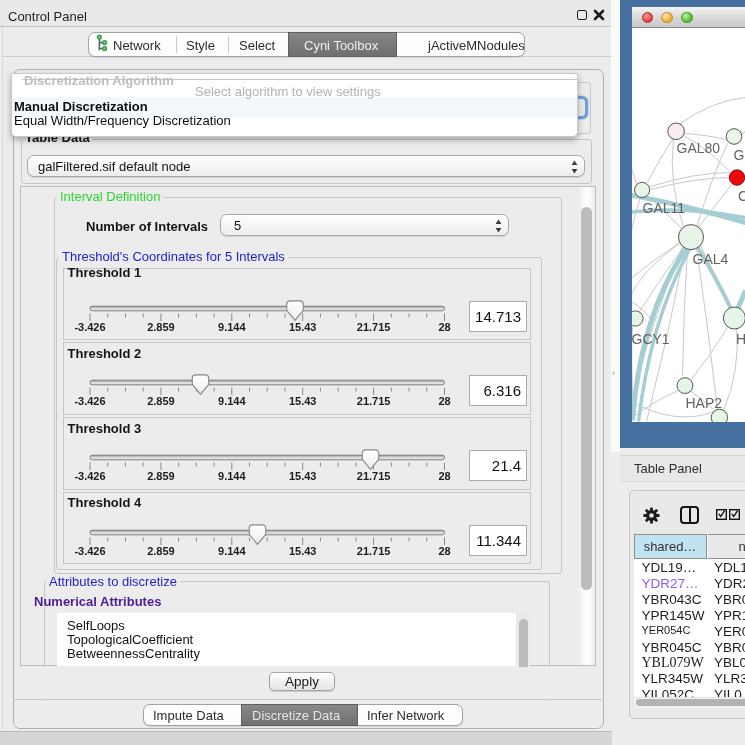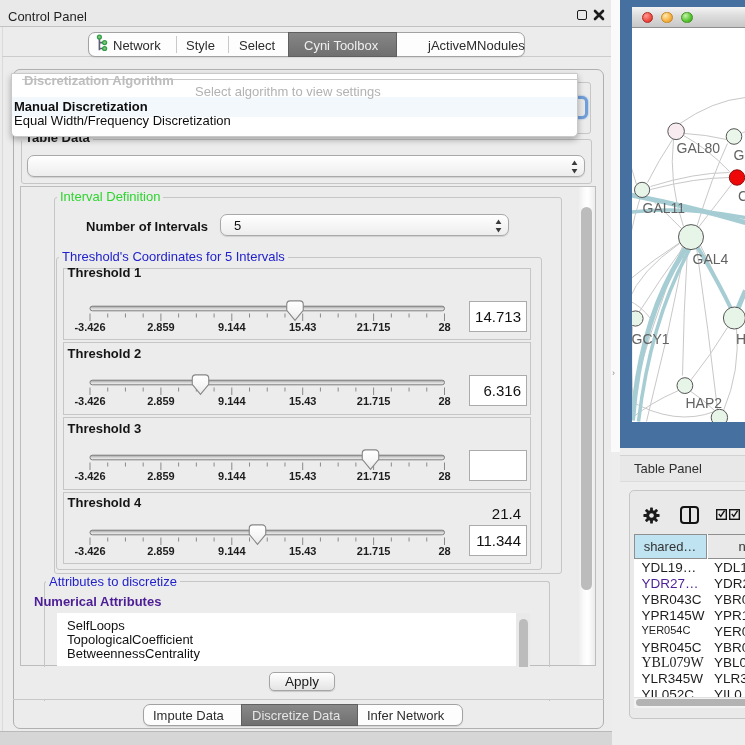--- a/index.html
+++ b/index.html
@@ -52,20 +52,21 @@
 <div class="abs" style="left:12px;top:96.5px;width:565px;height:20.5px;background:#f3f8fc;z-index:21;"></div>
 <div class="abs" style="left:22px;top:79px;width:555px;height:1px;background:#c9c9c9;z-index:21;"></div>
 <div class="abs" style="left:24px;top:72.5px;font-size:13px;font-weight:bold;color:#bdbdbd;white-space:nowrap;z-index:22;">Discretization Algorithm</div>
 <div class="abs" style="left:195px;top:83.5px;font-size:13px;color:#b2b2b2;white-space:nowrap;z-index:22;">Select algorithm to view settings</div>
 <div class="abs" style="left:14px;top:99px;font-size:13px;font-weight:bold;color:#0d0d0d;white-space:nowrap;z-index:22;">Manual Discretization</div>
 <div class="abs" style="left:14px;top:113px;font-size:13px;color:#0d0d0d;white-space:nowrap;z-index:22;">Equal Width/Frequency Discretization</div>
 
 <div class="gb" style="left:21px;top:139px;width:571px;height:45px;"></div>
 <div class="gblab" style="left:22px;top:130.5px;font-weight:bold;color:#1b1b1b;">Table Data</div>
 <div class="combo" style="left:27px;top:155px;width:558px;height:22px;">
+  <span class="ct">galFiltered.sif default node</span>
   <svg class="abs" style="right:5px;top:3px;" width="9" height="16" viewBox="0 0 9 16">
     <path d="M4.5 1.6 L7.4 6 L1.6 6 Z" fill="#3a3a3a"></path>
       <path d="M4.5 14.4 L7.4 10 L1.6 10 Z" fill="#3a3a3a"></path>
   </svg>
 </div>
 
 <div class="abs" style="left:20px;top:186px;width:576px;height:480px;border:1px solid #bdbdbd;background:#ececec;"></div>
 <div class="abs" style="left:577px;top:187px;width:18px;height:478px;background:linear-gradient(90deg,#e9e9e9,#fbfbfb 40%,#ffffff 60%,#ececec);"></div>
 <div class="abs" style="left:581px;top:207px;width:11px;height:383px;background:#bcbcbc;border-radius:5.5px;"></div>
 
@@ -154,21 +155,21 @@
     <path d="M8.00 17.5 V25.0 M25.73 17.5 V21.5 M43.45 17.5 V21.5 M61.18 17.5 V21.5 M78.90 17.5 V25.0 M96.62 17.5 V21.5 M114.35 17.5 V21.5 M132.08 17.5 V21.5 M149.80 17.5 V25.0 M167.53 17.5 V21.5 M185.25 17.5 V21.5 M202.98 17.5 V21.5 M220.70 17.5 V25.0 M238.43 17.5 V21.5 M256.15 17.5 V21.5 M273.88 17.5 V21.5 M291.60 17.5 V25.0 M309.33 17.5 V21.5 M327.05 17.5 V21.5 M344.78 17.5 V21.5 M362.50 17.5 V25.0" stroke="#8a8a8a" stroke-width="1"></path>
     <path d="M283.75 4.9 h9.5 a3.5 3.5 0 0 1 3.5 3.5 v6 l-8.25 9.9 l-8.25-9.9 v-6 a3.5 3.5 0 0 1 3.5-3.5 Z" fill="url(#th3)" stroke="#868686" stroke-width="1.1"></path>
   </svg>
 <div class="abs" style="left:60.0px;top:470.0px;width:60px;text-align:center;font-size:11px;font-weight:bold;color:#1d1d1d;">-3.426</div>
 <div class="abs" style="left:130.9px;top:470.0px;width:60px;text-align:center;font-size:11px;font-weight:bold;color:#1d1d1d;">2.859</div>
 <div class="abs" style="left:201.8px;top:470.0px;width:60px;text-align:center;font-size:11px;font-weight:bold;color:#1d1d1d;">9.144</div>
 <div class="abs" style="left:272.7px;top:470.0px;width:60px;text-align:center;font-size:11px;font-weight:bold;color:#1d1d1d;">15.43</div>
 <div class="abs" style="left:343.6px;top:470.0px;width:60px;text-align:center;font-size:11px;font-weight:bold;color:#1d1d1d;">21.715</div>
 <div class="abs" style="left:414.5px;top:470.0px;width:60px;text-align:center;font-size:11px;font-weight:bold;color:#1d1d1d;">28</div>
 <div class="abs" style="left:469px;top:450.0px;width:58px;height:31px;background:#ffffff;border:1px solid #ababab;"></div>
-<div class="abs" style="left:429px;top:457.0px;width:92px;text-align:right;font-size:15px;color:#111;margin-top:48px;">21.4</div>
+<div class="abs" style="left:429px;top:457.0px;width:92px;text-align:right;font-size:15px;color:#111;">21.4</div>
 <div class="abs" style="left:62.5px;top:491.7px;width:468.5px;height:72.7px;border:1px solid #c6c6c6;"></div>
 <div class="abs" style="left:67.5px;top:495.2px;font-size:13px;font-weight:bold;color:#151515;text-align:center;">Threshold 4</div>
 <svg class="abs" style="left:82.0px;top:519.7px;" width="371" height="28" viewBox="0 0 371 28">
     <rect x="8.0" y="10.2" width="354.5" height="4.6" rx="2.3" fill="url(#tg4)" stroke="#7d7d7d" stroke-width="1"></rect>
     <defs>
       <linearGradient id="tg4" x1="0" y1="0" x2="0" y2="1">
         <stop offset="0" stop-color="#9e9e9e"></stop>
         <stop offset="0.5" stop-color="#d5d5d5"></stop>
         <stop offset="1" stop-color="#f5f5f5"></stop>
       </linearGradient>
@@ -316,21 +317,21 @@
   <path d="M15.8 5 L17.8 7.4 L21.6 1.6" fill="none" stroke="#141414" stroke-width="1.4"></path>
 </svg>
 <div class="abs" style="left:633.5px;top:534px;width:111.5px;height:174px;background:#ffffff;overflow:hidden;"></div>
 <div class="abs" style="left:633.5px;top:534px;width:73px;height:25px;background:#bfe3f1;border:1px solid #8f8f8f;"></div>
 <div class="abs" style="left:707.5px;top:534px;width:38px;height:25px;background:#e9e9e9;border:1px solid #8f8f8f;border-left:none;"></div>
 <div class="abs" style="left:633.5px;top:539px;width:73px;text-align:center;font-size:13px;color:#333;">shared…</div>
 <div class="abs" style="left:738.5px;top:539px;font-size:13px;color:#333;">n…</div>
 <div class="abs" style="left:633.5px;top:559px;width:111.5px;height:138px;overflow:hidden;">
 <div class="abs" style="left:8px;top:1.0px;font-size:13.5px;color:#1e1e1e;">YDL19…</div>
 <div class="abs" style="left:80.5px;top:1.0px;font-size:13.5px;color:#1e1e1e;">YDL1</div>
-<div class="abs" style="left:8px;top:16.9px;font-size:13.5px;color:#4c1d95;">YDR27…</div>
+<div class="abs" style="left:8px;top:16.9px;font-size:13.5px;color:#8b5cf6;">YDR27…</div>
 <div class="abs" style="left:80.5px;top:16.9px;font-size:13.5px;color:#1e1e1e;">YDR2</div>
 <div class="abs" style="left:8px;top:32.8px;font-size:13.5px;color:#1e1e1e;">YBR043C</div>
 <div class="abs" style="left:80.5px;top:32.8px;font-size:13.5px;color:#1e1e1e;">YBR0</div>
 <div class="abs" style="left:8px;top:48.7px;font-size:13.5px;color:#1e1e1e;">YPR145W</div>
 <div class="abs" style="left:80.5px;top:48.7px;font-size:13.5px;color:#1e1e1e;">YPR1</div>
 <div class="abs" style="left:8px;top:64.6px;font-size:11px;color:#1e1e1e;">YER054C</div>
 <div class="abs" style="left:80.5px;top:64.6px;font-size:13.5px;color:#1e1e1e;">YER0</div>
 <div class="abs" style="left:8px;top:80.5px;font-size:13.5px;color:#1e1e1e;">YBR045C</div>
 <div class="abs" style="left:80.5px;top:80.5px;font-size:13.5px;color:#1e1e1e;">YBR0</div>
 <div class="abs" style="left:8px;top:96.4px;font-size:14px;color:#1e1e1e;font-family:Liberation Serif, serif;">YBL079W</div>

